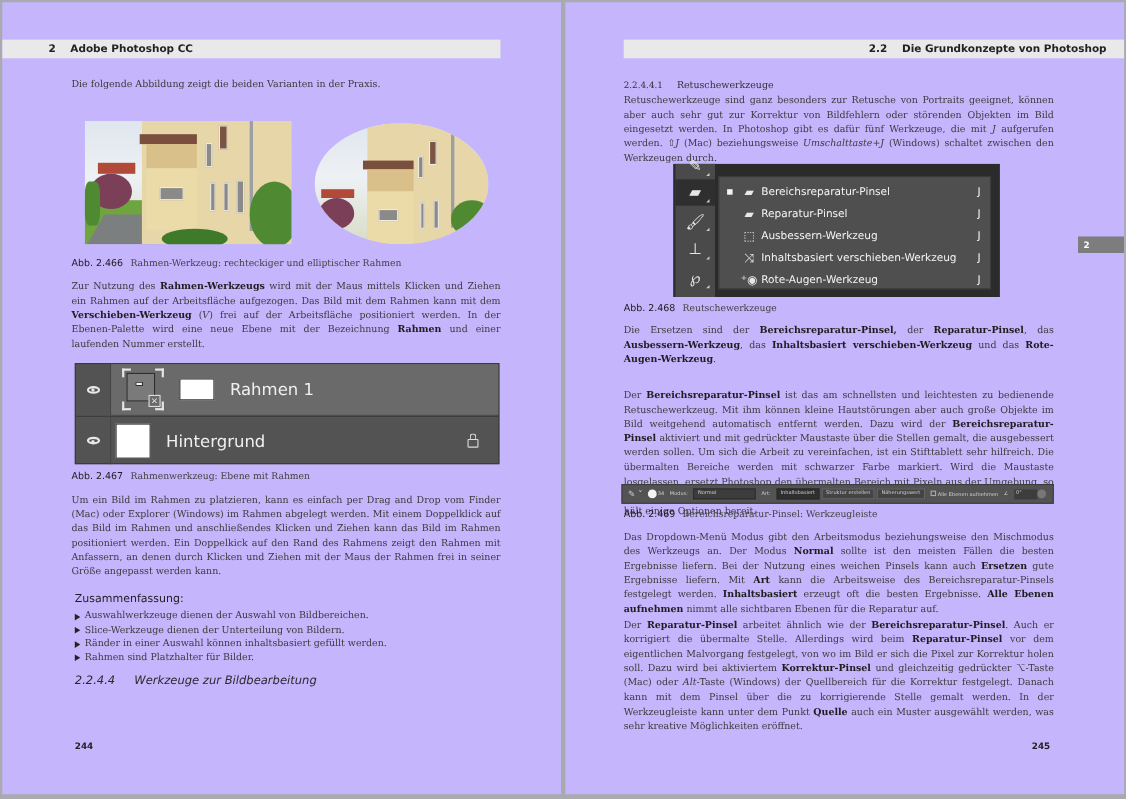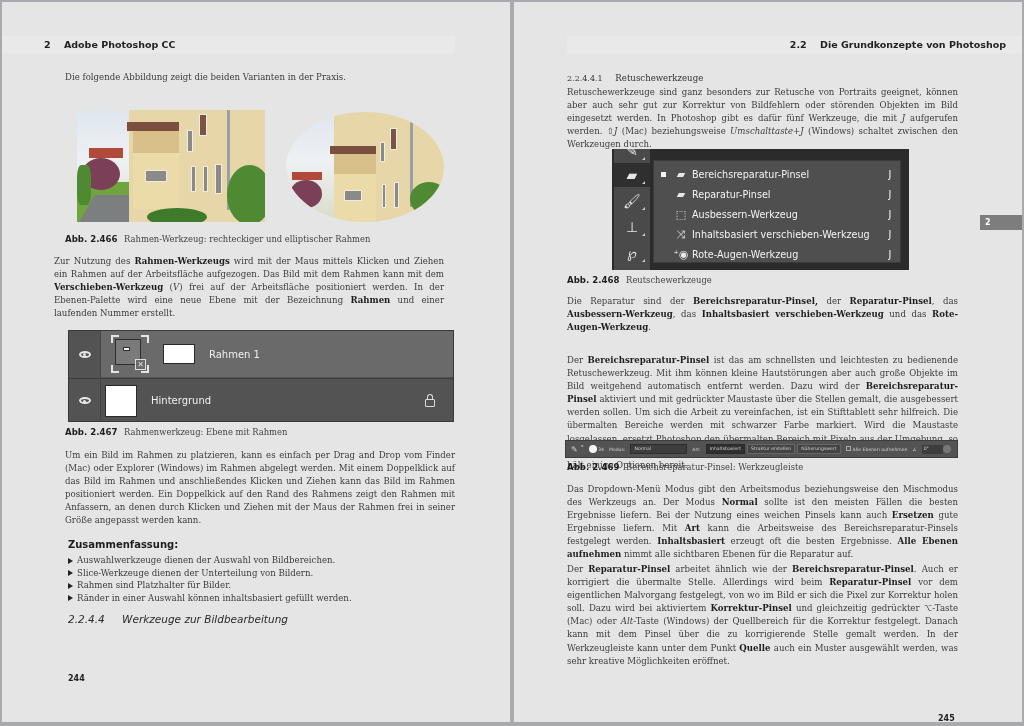--- a/index.html
+++ b/index.html
@@ -1,33 +1,33 @@
 <!DOCTYPE html>
 <html><head>
 <meta charset="utf-8">
 <style>
   * { box-sizing: border-box; margin: 0; padding: 0; }
   html, body { width: 1024px; height: 726px; overflow: hidden; background: #a9aaae; }
   body { position: relative; font-family: "DejaVu Serif", serif; color: #3a3a3a; }
 
-  .page { position: absolute; top: 2px; height: 720px; background: #e5e5e5; overflow: hidden; }
+  .page { position: absolute; top: 2px; height: 720px; background: #c4b5fd; overflow: hidden; }
   .page-left { left: 2px; width: 508px; }
   .page-right { left: 514px; width: 508px; }
 
   .running-head { position: absolute; top: 34px; height: 17px; background: #e9e9e9;
     font-family: "DejaVu Sans", sans-serif; font-size: 9.5px; font-weight: bold; color: #222;
     line-height: 17px; }
   .page-left .running-head { left: 0; width: 453px; padding-left: 42px; }
   .page-right .running-head { left: 53px; width: 455px; text-align: right; padding-right: 16px; }
   .running-head .num { margin-right: 10px; }
 
   .txt { position: absolute; font-size: 8.6px; line-height: 13.1px; color: #3c3c3c; text-align: justify; }
   .txt b { color: #1e1e1e; }
   .caption { position: absolute; font-size: 8.4px; color: #444; }
-  .caption .abb { font-family: "DejaVu Sans", sans-serif; font-weight: bold; color: #1e1e1e; margin-right: 4px; font-size: 8.6px; }
+  .caption .abb { font-family: "DejaVu Sans", sans-serif; font-weight: normal; color: #1e1e1e; margin-right: 4px; font-size: 8.6px; }
 
   
   .photo-rect { position: absolute; left: 75px; top: 108px; width: 188px; height: 112px; overflow: hidden; }
   .photo-ellipse { position: absolute; left: 284px; top: 110px; width: 158px; height: 110px; border-radius: 50%; overflow: hidden; }
   .scene { position: absolute; inset: 0; background: linear-gradient(180deg, #dfe6ee 0%, #eef1f4 45%, #d7dcc6 100%); }
   .scene .wall { position: absolute; background: #e3d3a4; }
   .scene .roof { position: absolute; background: #7a4f3e; }
   .scene .win { position: absolute; background: #8a8a88; border: 1px solid #f2ece0; }
   .scene .bush { position: absolute; border-radius: 50%; background: #4f8a33; }
   .scene .tree { position: absolute; border-radius: 50%; background: #7b3f58; }
@@ -47,26 +47,26 @@
   .frame-thumb .corner { position: absolute; width: 8px; height: 8px; border-color: #e5e5e5; border-style: solid; }
   .frame-thumb .tl { left: 0; top: 0; border-width: 2px 0 0 2px; }
   .frame-thumb .tr { right: 0; top: 0; border-width: 2px 2px 0 0; }
   .frame-thumb .bl { left: 0; bottom: 0; border-width: 0 0 2px 2px; }
   .frame-thumb .br { right: 0; bottom: 0; border-width: 0 2px 2px 0; }
   .frame-thumb .inner { position: absolute; left: 4px; top: 4px; width: 26px; height: 26px; background: #7a7a7a; border: 1.5px solid #2e2e2e; }
   .frame-thumb .mini { position: absolute; left: 12px; top: 12px; width: 7px; height: 4px; background: #f2f2f2; border: 1px solid #2e2e2e; }
   .frame-thumb .x { position: absolute; right: 3px; bottom: 3px; width: 11px; height: 11px; border: 1px solid #ddd; font-size: 8px; color: #ddd; line-height: 9px; text-align: center; font-family: "DejaVu Sans", sans-serif; background: #6a6a6a; }
   .mask-thumb { width: 32px; height: 20px; background: #fff; border: 1.5px solid #2a2a2a; margin-left: 14px; }
   .bg-thumb { width: 32px; height: 32px; background: #fff; border: 1px solid #2a2a2a; margin-left: 4px; }
-  .layer-name { font-family: "DejaVu Sans", sans-serif; color: #f0f0f0; font-size: 10px; margin-left: 14px; }
+  .layer-name { font-family: "DejaVu Sans", sans-serif; color: #f0f0f0; font-size: 15px; margin-left: 14px; }
   .lock-icon { position: absolute; right: 18px; top: 15px; width: 10px; height: 13px; }
   .lock-icon .shackle { position: absolute; left: 2px; top: 0; width: 6px; height: 6px; border: 1.5px solid #dcdcdc; border-bottom: none; border-radius: 3px 3px 0 0; }
   .lock-icon .body { position: absolute; left: 0; top: 5px; width: 10px; height: 8px; border: 1.5px solid #dcdcdc; border-radius: 1px; }
 
-  .summary-title { position: absolute; left: 66px; top: 537px; font-family: "DejaVu Sans", sans-serif; font-weight: bold; font-size: 10px; color: #1e1e1e; }
+  .summary-title { position: absolute; left: 66px; top: 537px; font-family: "DejaVu Sans", sans-serif; font-weight: normal; font-size: 10px; color: #1e1e1e; }
   .bullets { position: absolute; left: 66px; top: 552px; list-style: none; font-size: 8.6px; line-height: 12.5px; color: #3c3c3c; }
   .bullets li { position: relative; padding-left: 9px; }
   .bullets li::before { content: ""; position: absolute; left: 0; top: 3.5px; border-left: 5px solid #222; border-top: 3px solid transparent; border-bottom: 3px solid transparent; }
   .section-head { position: absolute; left: 66px; top: 611px; font-family: "DejaVu Sans", sans-serif; font-style: italic; font-size: 10.5px; color: #2a2a2a; }
   .section-head .secnum { margin-right: 14px; }
   .folio { position: absolute; top: 672px; font-family: "DejaVu Sans", sans-serif; font-weight: bold; font-size: 8px; color: #222; }
 
   
   .subhead { position: absolute; left: 53px; top: 71px; font-size: 8.6px; color: #333; }
   .subhead .subnum { font-size: 8px; margin-right: 10px; }
@@ -146,21 +146,21 @@
       <div class="path" style="left:124px;top:0;width:3px;height:95px;background:#9aa0a4;"></div>
       <div class="bush" style="left:124px;top:70px;width:38px;height:34px;"></div>
     </div>
   </div>
 
   <div class="caption" style="left:63px; top:232px;">
     <span class="abb">Abb. 2.466</span>
     <span>Rahmen-Werkzeug: rechteckiger und elliptischer Rahmen</span>
   </div>
 
-  <div class="txt" style="left:52px; top:253px; width:390px;">
+  <div class="txt" style="left:63px; top:253px; width:390px;">
     <span>Zur Nutzung des </span><b>Rahmen-Werkzeugs</b><span> wird mit der Maus mittels Klicken und Ziehen ein Rahmen auf der Arbeitsfläche aufgezogen. Das Bild mit dem Rahmen kann mit dem </span><b>Verschieben-Werkzeug</b><span> (</span><i>V</i><span>) frei auf der Arbeitsfläche positioniert werden. In der Ebenen-Palette wird eine neue Ebene mit der Bezeichnung </span><b>Rahmen</b><span> und einer laufenden Nummer erstellt.</span>
   </div>
 
   <div class="layers-panel">
     <div class="layer-row r1">
       <div class="eye-cell">
           <div class="eye"></div>
         </div>
       <div class="content">
         <div class="frame-thumb">
@@ -195,22 +195,22 @@
     <span class="abb">Abb. 2.467</span>
     <span>Rahmenwerkzeug: Ebene mit Rahmen</span>
   </div>
 
   <div class="txt" style="left:63px; top:447px; width:390px;">Um ein Bild im Rahmen zu platzieren, kann es einfach per Drag and Drop vom Finder (Mac) oder Explorer (Windows) im Rahmen abgelegt werden. Mit einem Doppelklick auf das Bild im Rahmen und anschließendes Klicken und Ziehen kann das Bild im Rahmen positioniert werden. Ein Doppelkick auf den Rand des Rahmens zeigt den Rahmen mit Anfassern, an denen durch Klicken und Ziehen mit der Maus der Rahmen frei in seiner Größe angepasst werden kann.</div>
 
   <div class="summary-title">Zusammenfassung:</div>
   <ul class="bullets">
     <li>Auswahlwerkzeuge dienen der Auswahl von Bildbereichen.</li>
     <li>Slice-Werkzeuge dienen der Unterteilung von Bildern.</li>
+    <li>Ränder in einer Auswahl können inhaltsbasiert gefüllt werden.</li>
     <li>Rahmen sind Platzhalter für Bilder.</li>
-    <li>Ränder in einer Auswahl können inhaltsbasiert gefüllt werden.</li>
   </ul>
 
   <div class="section-head">
     <span class="secnum">2.2.4.4</span>
     <span>Werkzeuge zur Bildbearbeitung</span>
   </div>
 
   <div class="folio" style="left:66px;">244</div>
 </div>
 
@@ -272,21 +272,21 @@
       </div>
     </div>
   </div>
 
   <div class="caption" style="left:53px; top:273px;">
     <span class="abb">Abb. 2.468</span>
     <span>Reutschewerkzeuge</span>
   </div>
 
   <div class="txt" style="left:53px; top:293px; width:391px;">
-    <span>Die Reparatur sind der </span><b>Bereichsreparatur-Pinsel,</b><span> der </span><b>Reparatur-Pinsel</b><span>, das </span><b>Ausbessern-Werkzeug</b><span>, das </span><b>Inhaltsbasiert verschieben-Werkzeug</b><span> und das </span><b>Rote-Augen-Werkzeug</b><span>.</span>
+    <span>Die Ersetzen sind der </span><b>Bereichsreparatur-Pinsel,</b><span> der </span><b>Reparatur-Pinsel</b><span>, das </span><b>Ausbessern-Werkzeug</b><span>, das </span><b>Inhaltsbasiert verschieben-Werkzeug</b><span> und das </span><b>Rote-Augen-Werkzeug</b><span>.</span>
   </div>
 
   <div class="txt" style="left:53px; top:325px; width:391px;margin-top:27px;">
     <span>Der </span><b>Bereichsreparatur-Pinsel</b><span> ist das am schnellsten und leichtesten zu bedienende Retuschewerkzeug. Mit ihm können kleine Hautstörungen aber auch große Objekte im Bild weitgehend automatisch entfernt werden. Dazu wird der </span><b>Bereichsreparatur-Pinsel</b><span> aktiviert und mit gedrückter Maustaste über die Stellen gemalt, die ausgebessert werden sollen. Um sich die Arbeit zu vereinfachen, ist ein Stifttablett sehr hilfreich. Die übermalten Bereiche werden mit schwarzer Farbe markiert. Wird die Maustaste losgelassen, ersetzt Photoshop den übermalten Bereich mit Pixeln aus der Umgebung, so dass die Korrektur nicht auffällt. Die Werkzeugleiste für den </span><b>Bereichsreparatur-Pinsel</b><span> hält einige Optionen bereit.</span>
   </div>
 
   <div class="options-bar">
     <span class="ob" style="font-size:8px;">✎ ˅</span>
     <span class="ob ob-brush"></span>
     <span class="ob" style="margin-left:1px;">34</span>
@@ -310,14 +310,14 @@
   <div class="txt" style="left:53px; top:481px; width:391px;">
     <span>Das Dropdown-Menü Modus gibt den Arbeitsmodus beziehungsweise den Mischmodus des Werkzeugs an. Der Modus </span><b>Normal</b><span> sollte ist den meisten Fällen die besten Ergebnisse liefern. Bei der Nutzung eines weichen Pinsels kann auch </span><b>Ersetzen</b><span> gute Ergebnisse liefern. Mit </span><b>Art</b><span> kann die Arbeitsweise des Bereichsreparatur-Pinsels festgelegt werden. </span><b>Inhaltsbasiert</b><span> erzeugt oft die besten Ergebnisse. </span><b>Alle Ebenen aufnehmen</b><span> nimmt alle sichtbaren Ebenen für die Reparatur auf.</span>
   </div>
 
   <div class="txt" style="left:53px; top:561px; width:391px;">
     <span>Der </span><b>Reparatur-Pinsel</b><span> arbeitet ähnlich wie der </span><b>Bereichsreparatur-Pinsel</b><span>. Auch er korrigiert die übermalte Stelle. Allerdings wird beim </span><b>Reparatur-Pinsel</b><span> vor dem eigentlichen Malvorgang festgelegt, von wo im Bild er sich die Pixel zur Korrektur holen soll. Dazu wird bei aktiviertem </span><b>Korrektur-Pinsel</b><span> und gleichzeitig gedrückter ⌥-Taste (Mac) oder </span><i>Alt</i><span>-Taste (Windows) der Quellbereich für die Korrektur festgelegt. Danach kann mit dem Pinsel über die zu korrigierende Stelle gemalt werden. In der Werkzeugleiste kann unter dem Punkt </span><b>Quelle</b><span> auch ein Muster ausgewählt werden, was sehr kreative Möglichkeiten eröffnet.</span>
   </div>
 
   <div class="thumb-tab">2</div>
 
-  <div class="folio" style="left:424px;margin-top:40px;">245</div>
+  <div class="folio" style="left:424px;">245</div>
 </div>
 
 </body></html>

